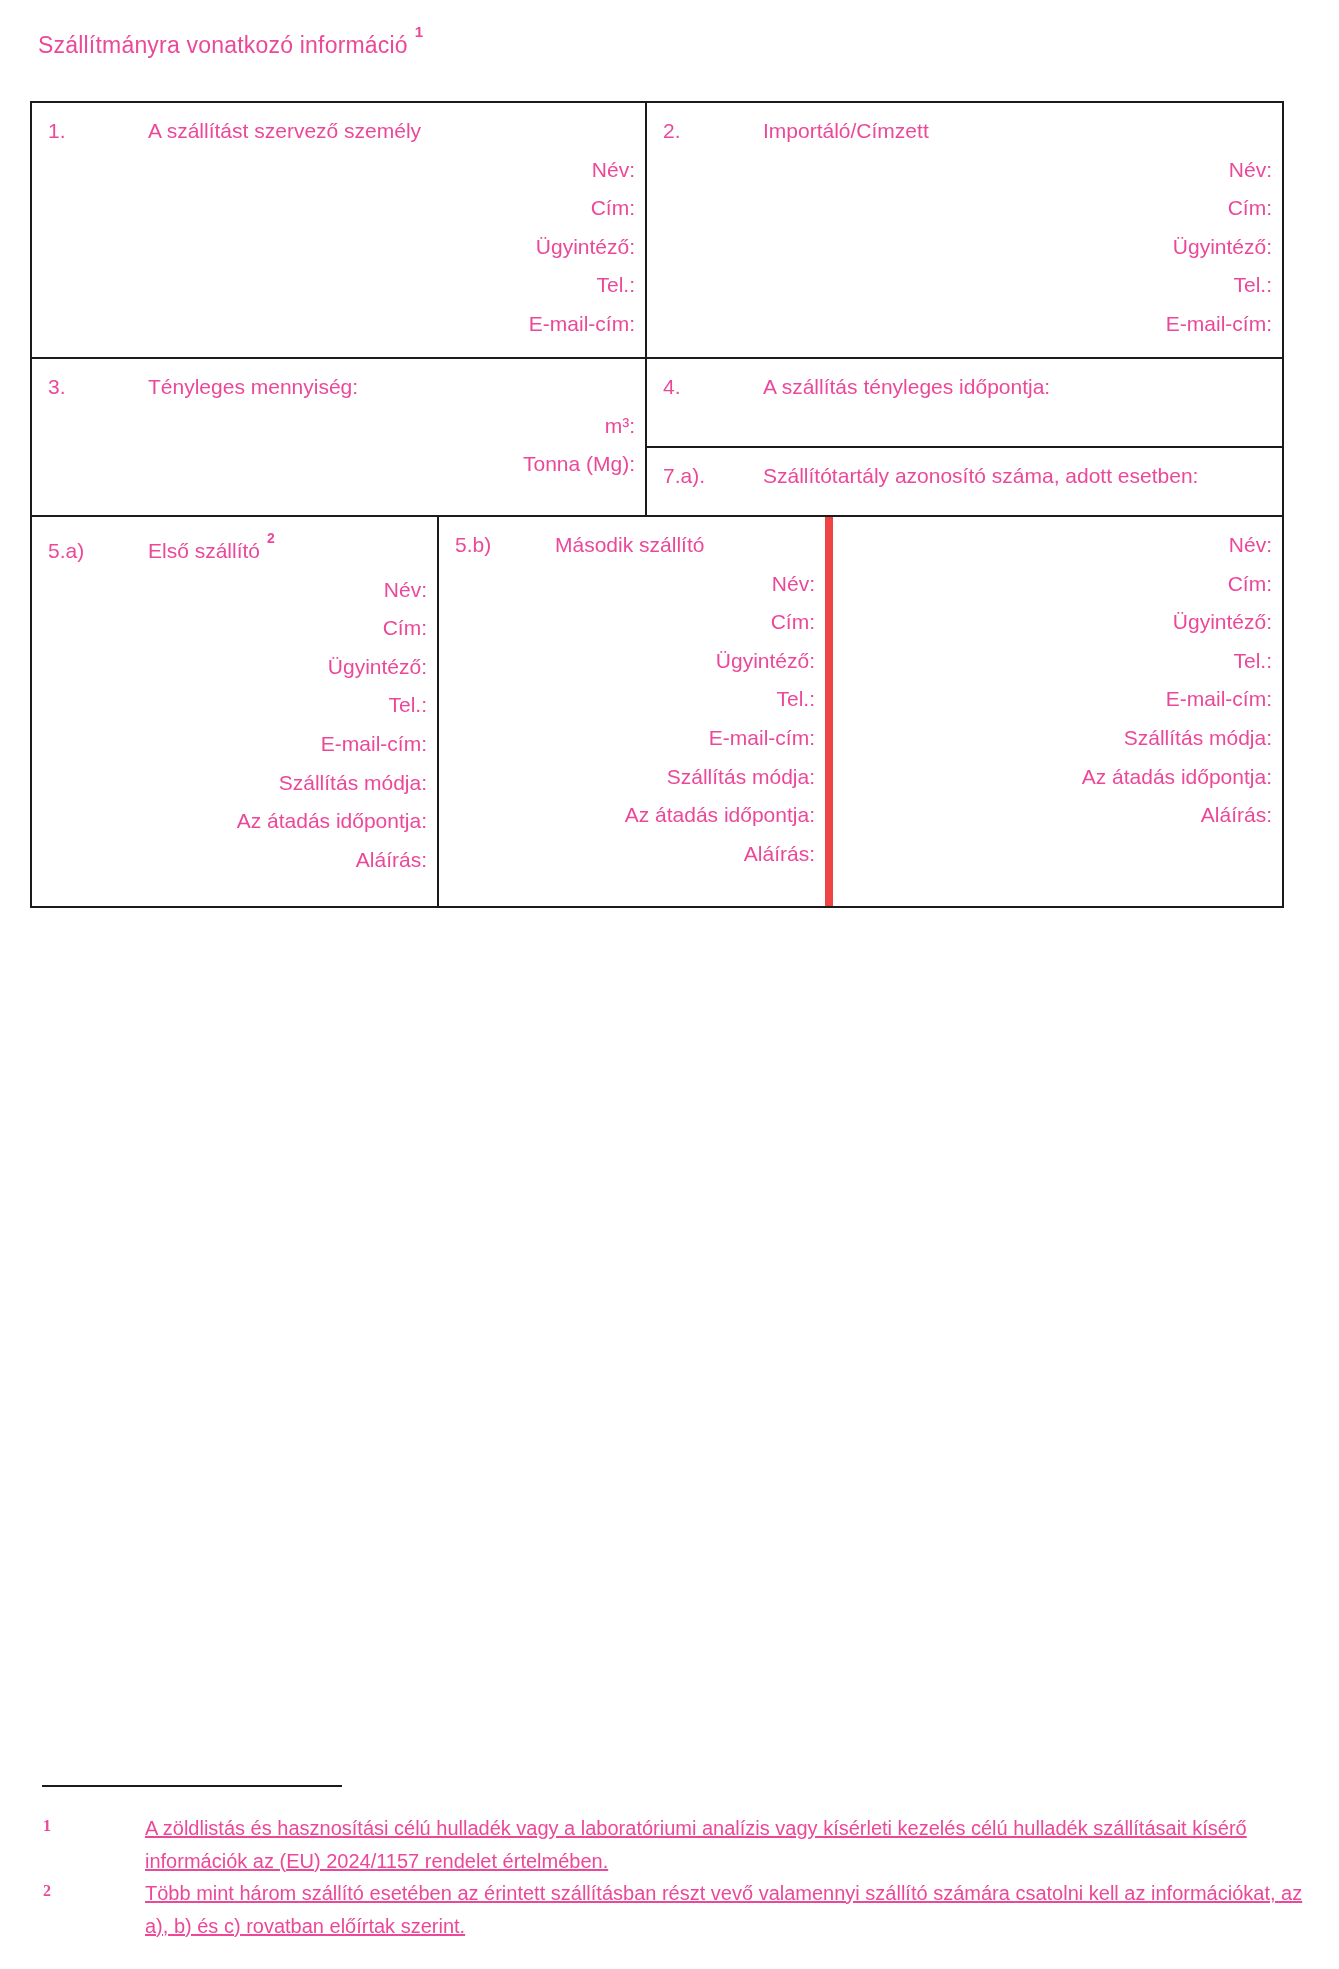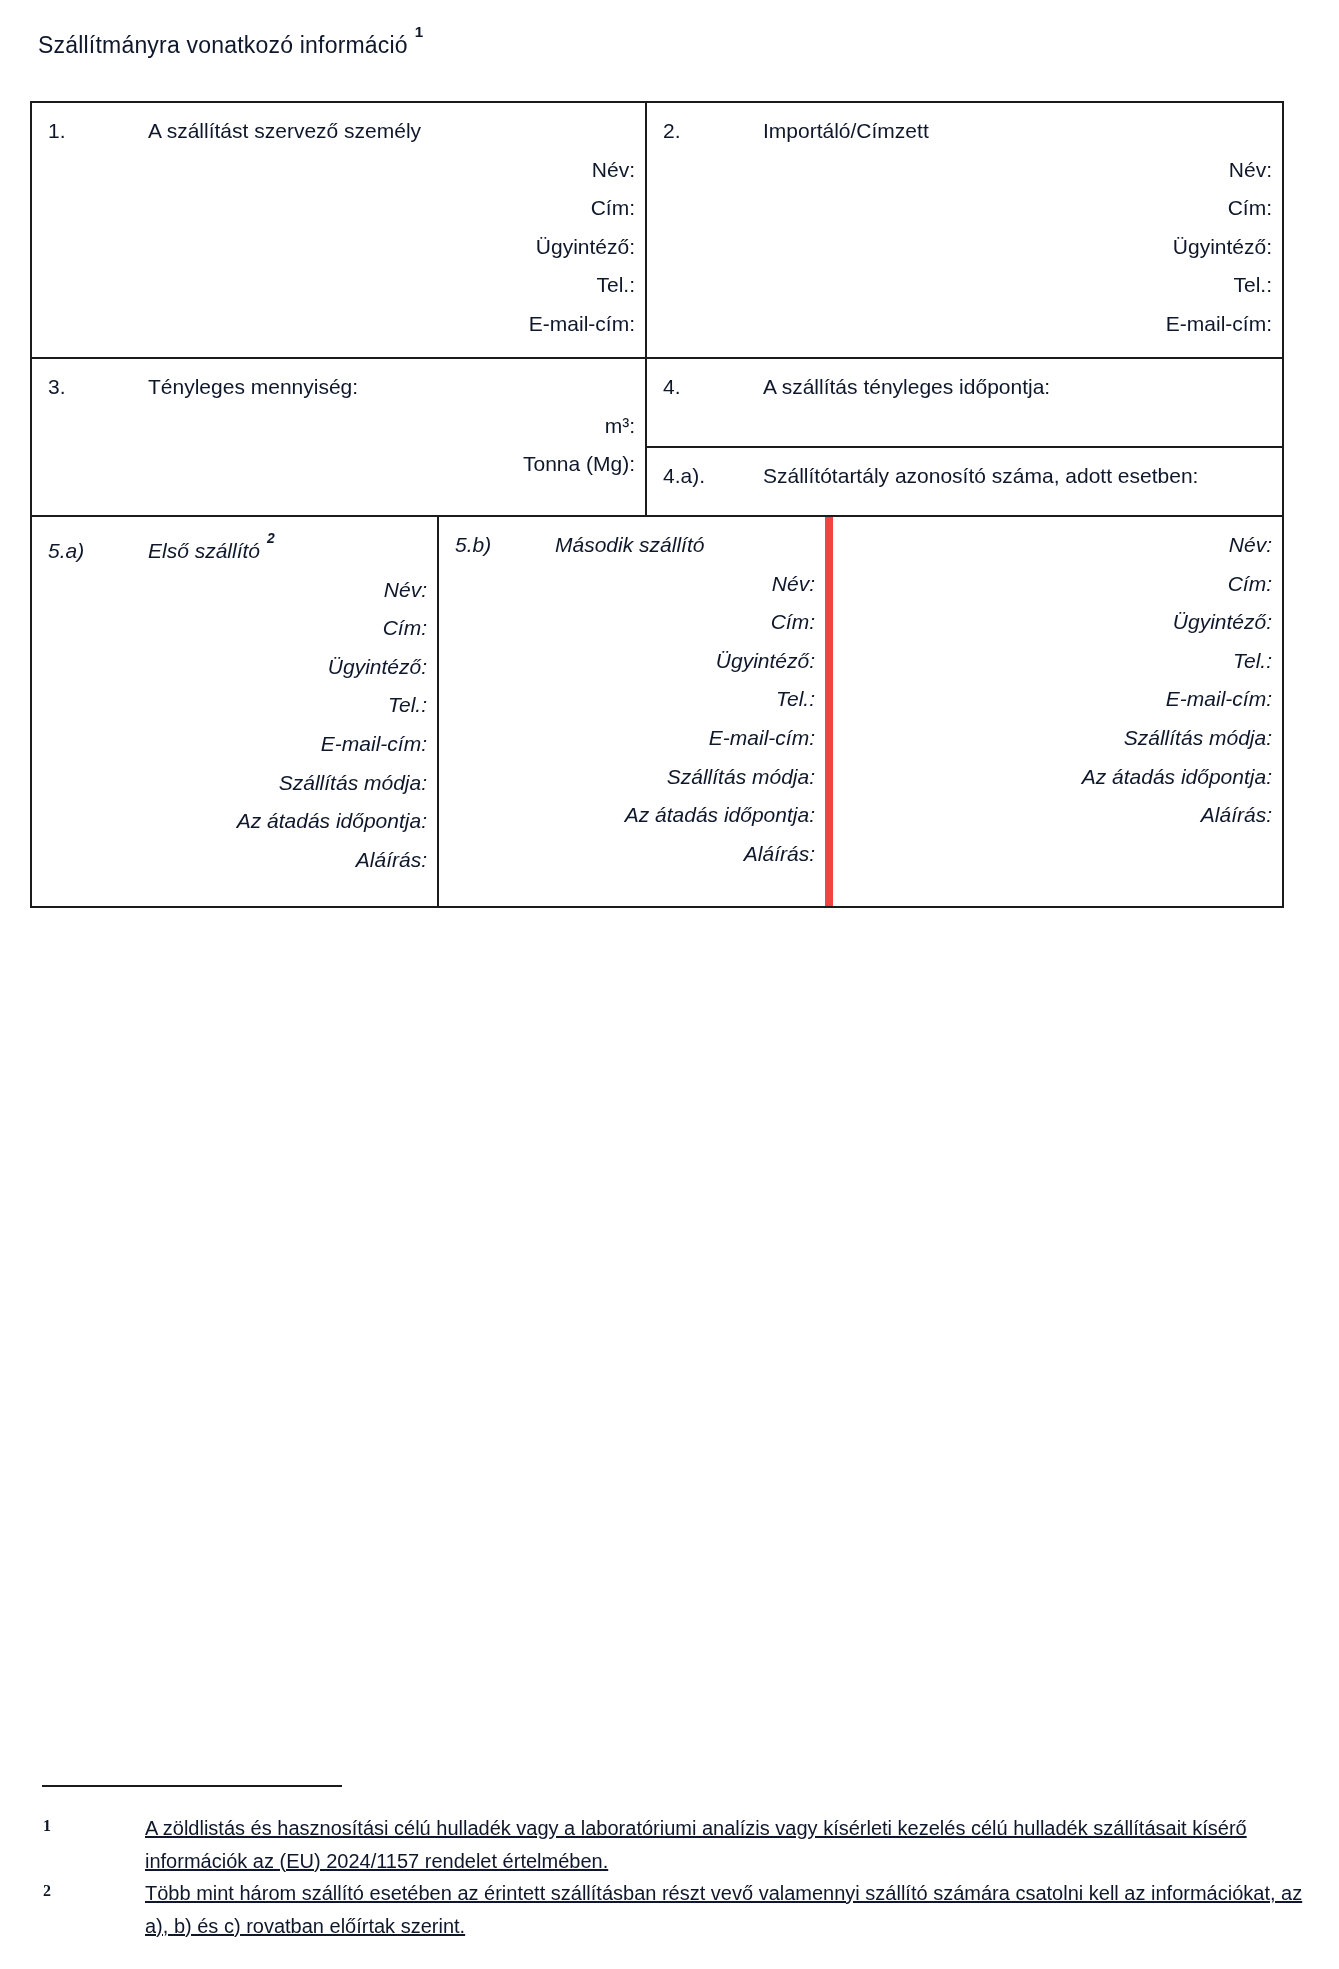--- a/index.html
+++ b/index.html
@@ -2,21 +2,21 @@
 <html><head>
 <meta charset="utf-8">
 <style>
   * { margin: 0; padding: 0; box-sizing: border-box; }
   html, body { background: #ffffff; }
   .page {
     position: relative;
     width: 1339px;
     height: 1969px;
     background: #ffffff;
-    color: #0f172a;
+    color: #ec4899;
     font-family: "Liberation Sans", sans-serif;
     overflow: hidden;
   }
 
   
   .doc-title {
     position: absolute;
     left: 38px;
     top: 30px;
     font-size: 23px;
@@ -40,21 +40,21 @@
     width: 1254px;
     height: 807px;
     border: 2px solid #1b1b1b;
     display: flex;
     flex-direction: column;
     font-size: 21px;
   }
   .trow { display: flex; width: 100%; }
   .row-a { height: 256px; border-bottom: 2px solid #1b1b1b; }
   .row-b { height: 158px; border-bottom: 2px solid #1b1b1b; }
-  .row-c { flex: 1; font-style: italic; }
+  .row-c { flex: 1; }
 
   .tcell {
     padding: 9px 10px 0 16px;
     line-height: 38.6px;
     overflow: hidden;
   }
   .cell-w-left { width: 615px; border-right: 2px solid #1b1b1b; }
   .cell-flex { flex: 1; }
   .col-right { flex: 1; display: flex; flex-direction: column; }
   .cell-4 { height: 89px; border-bottom: 2px solid #1b1b1b; }
@@ -144,21 +144,21 @@
       </div>
       <div class="col-right">
         <div class="tcell cell-4">
           <div class="cell-head">
             <span class="cell-num">4.</span>
             <span class="head-title">A szállítás tényleges időpontja:</span>
           </div>
         </div>
         <div class="tcell cell-4a">
           <div class="cell-head">
-            <span class="cell-num">4.a).</span>
+            <span class="cell-num">7.a).</span>
             <span class="head-title">Szállítótartály azonosító száma, adott esetben:</span>
           </div>
         </div>
       </div>
     </div>
 
     <div class="trow row-c">
       <div class="tcell cell-5a">
         <div class="cell-head">
           <span class="cell-num">5.a)</span>

